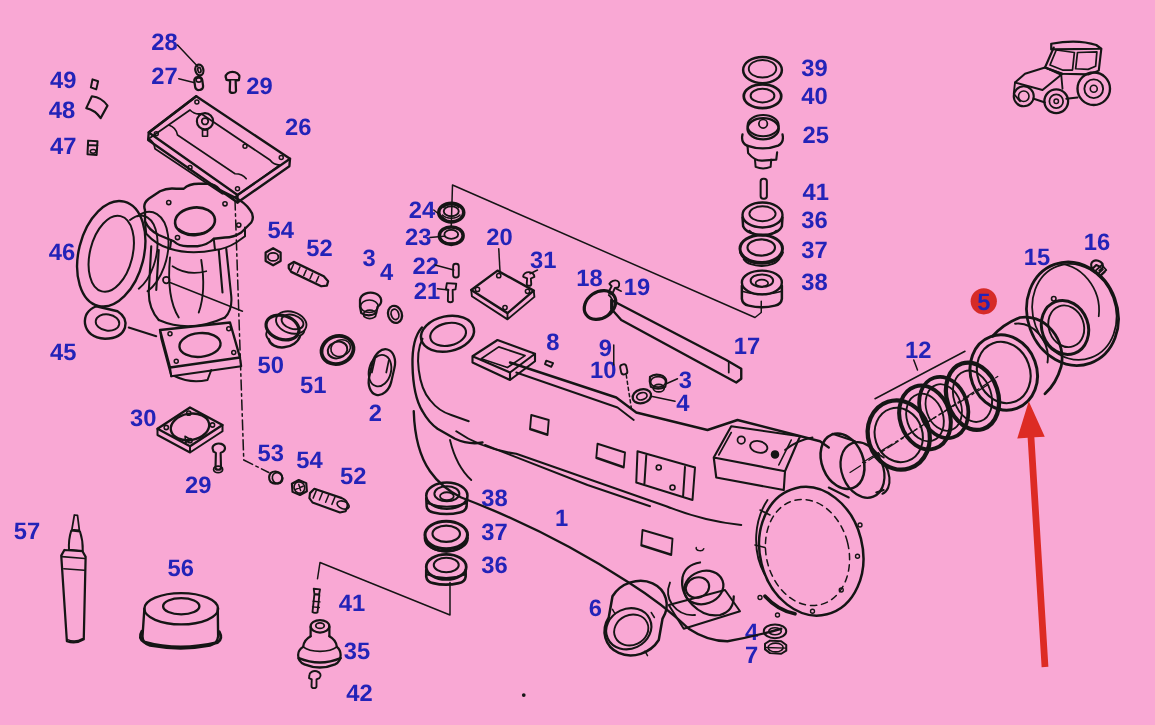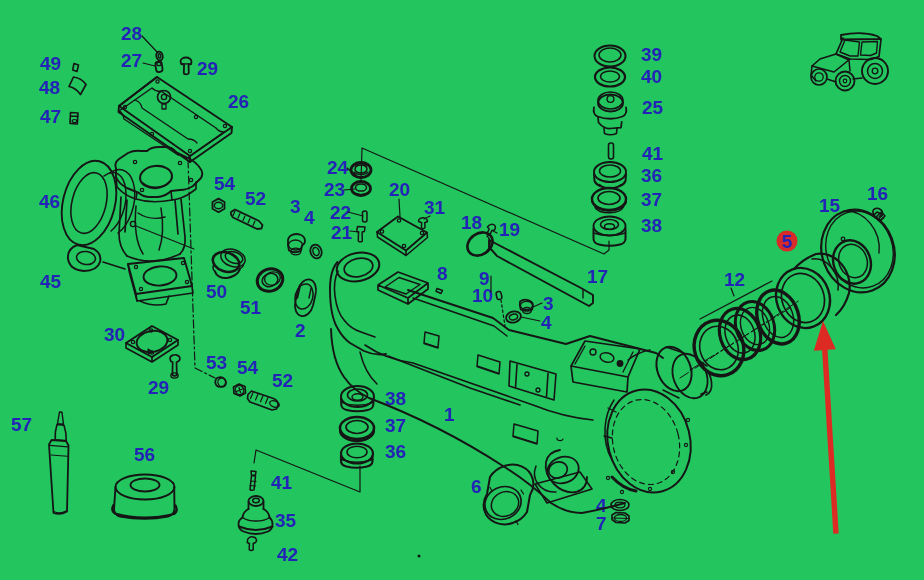--- a/index.html
+++ b/index.html
@@ -1,16 +1,16 @@
 <!DOCTYPE html>
 <html><head>
 <meta charset="utf-8">
 <style>
   html,body{margin:0;padding:0;background:#ffffff;}
-  .wrap{width:924px;height:580px;position:relative;background:#22c55e;overflow:hidden;}
+  .wrap{width:924px;height:580px;position:relative;background:#f9a8d4;overflow:hidden;}
   svg{position:absolute;left:0;top:0;}
   text{font-family:"Liberation Sans",sans-serif;font-weight:bold;fill:#2323b8;font-size:19px;}
 </style>
 </head>
 <body>
 <div class="wrap">
 <svg width="924" height="580" viewBox="0 0 924 580" fill="none" stroke-linecap="round" stroke-linejoin="round">
 <g id="labels" stroke="none">
 <text x="121" y="40">28</text>
 <text x="121" y="67">27</text>

